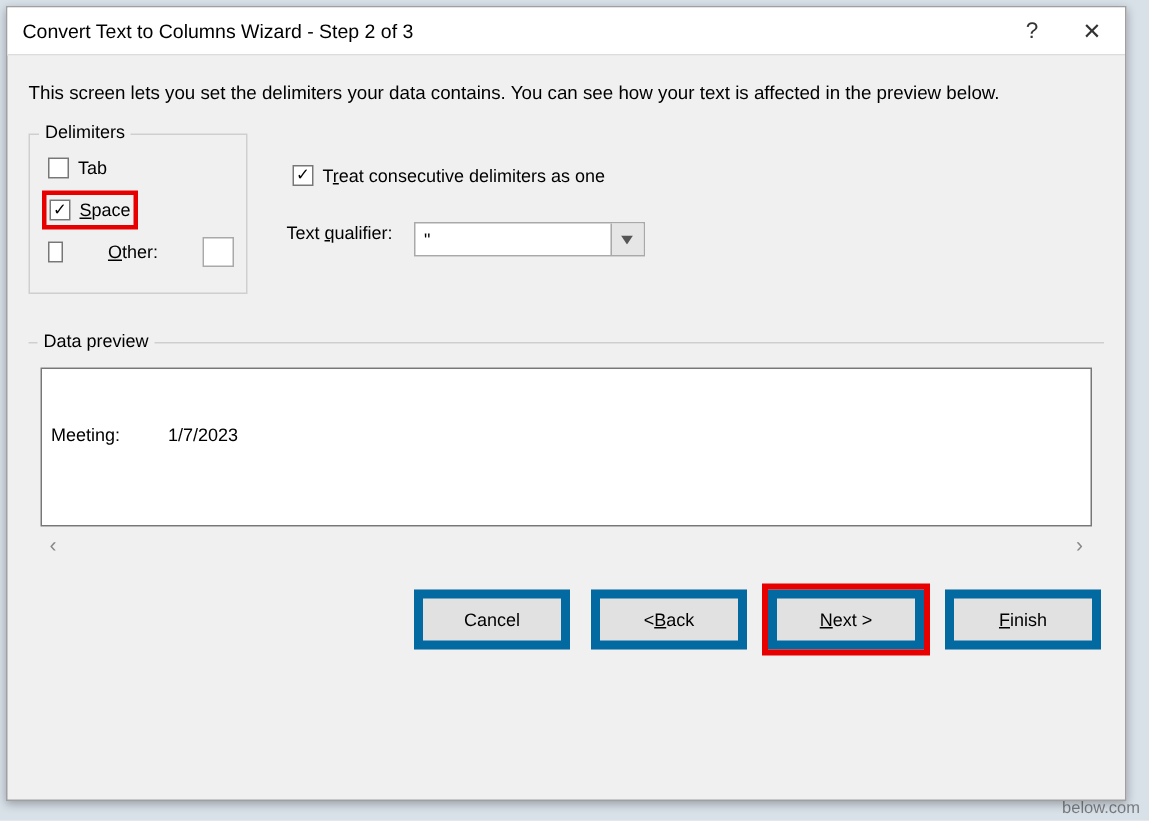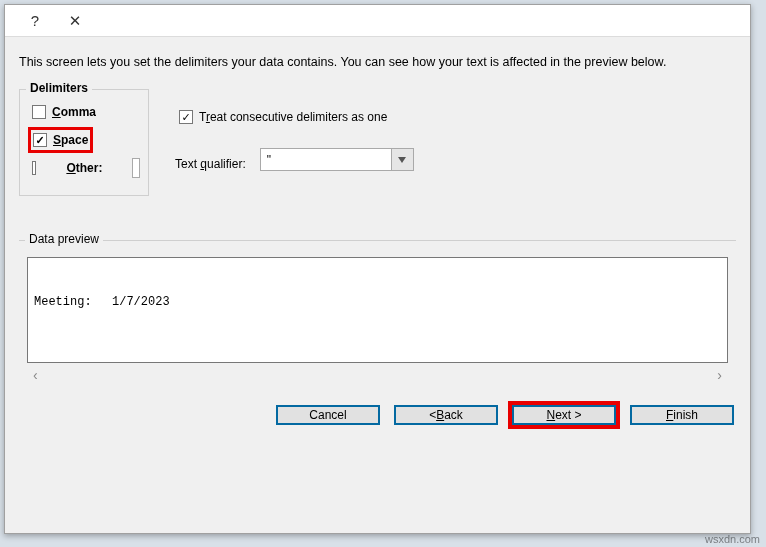--- a/index.html
+++ b/index.html
@@ -53,21 +53,21 @@
     position: relative;
     margin-top: 6px;
   }
   .fieldset-legend {
     position: absolute;
     top: -9px; left: 6px;
     background: #f0f0f0;
     padding: 0 4px;
     font-size: 12px;
   }
-  .delimiters-box { width: 130px; font-weight: bold; }
+  .delimiters-box { width: 146px; }
   .chk-row {
     display: flex; align-items: center;
     margin: 3px 0 6px 4px;
     height: 18px;
   }
   .chk {
     width: 14px; height: 14px;
     border: 1px solid #777;
     background: #fff;
     margin-right: 6px;
@@ -77,94 +77,95 @@
   .chk.checked::after { content: "✓"; color: #000; }
   .other-input {
     width: 30px; height: 20px;
     border: 1px solid #a9a9a9;
     background: #fff;
     margin-left: 6px;
   }
   .highlight-red { border: 3px solid #e80000; padding: 1px 2px; display:inline-flex; align-items:center;}
   .right-panel { padding-left: 26px; padding-top: 22px; }
   .right-panel .chk-row { margin-bottom: 22px; align-items: center; }
-  .qualifier-row { display: flex; align-items: flex-end; }
+  .qualifier-row { display: flex; align-items: flex-start; }
   .qualifier-label { margin-right: 14px; }
   .select {
     display: flex; align-items: center;
     border: 1px solid #a9a9a9;
     background: #fff;
     height: 23px;
   }
   .select-val { width: 130px; padding: 0 6px; }
   .select-btn {
     width: 22px; height: 100%;
     border-left: 1px solid #a9a9a9;
     background: #e6e6e6;
     display: flex; align-items:center; justify-content:center;
   }
-  .preview-fieldset { margin-top: 44px; }
+  .preview-fieldset { margin-top: 32px; }
   .preview-area {
     background: #fff;
     border: 1px solid #777;
     height: 106px;
     margin: 6px 0 0 0;
     padding: 4px 6px;
-    font-family: Liberation Mono, monospace;
+    font-family: Liberation Sans, sans-serif;
     font-size: 12px;
     line-height: 1.35;
     white-space: pre;
     overflow: hidden;
   }
   .preview-line { display:flex; }
   .col1 { width: 78px; }
   .scroll-row {
     display:flex; align-items:center; justify-content: space-between;
     color:#888; font-size:14px; padding: 4px 6px 0 6px;
   }
   .button-row {
     display:flex; justify-content:flex-end; gap: 14px;
     padding: 10px 2px 0 0;
   }
   .btn {
-    width: 104px; height: 20px;
+    width: 104px; height: 40px;
     background: #e1e1e1;
-    border: 2px solid #0369a1;
+    border: 6px solid #0369a1;
     display:flex; align-items:center; justify-content:center;
     font-size: 12px;
   }
   .btn-highlight { outline: 4px solid #e80000; }
   .watermark {
     position: absolute; right: 6px; bottom: 2px;
     font-size: 11px; color: rgba(0,0,0,0.45);
     font-family: sans-serif;
   }
 </style>
 </head>
 <body>
 
 <div class="dialog">
 
   <div class="titlebar">
+    <span class="titlebar-title">Convert Text to Columns Wizard - Step 2 of 3</span>
     <span class="titlebar-btn">?</span>
     <span class="titlebar-btn">✕</span>
   </div>
 
   <div class="body">
 
     <div class="intro">This screen lets you set the delimiters your data contains.  You can see how your text is affected in the preview below.</div>
 
     <div class="row">
 
       <div class="fieldset delimiters-box">
         <span class="fieldset-legend">Delimiters</span>
 
         <div class="chk-row">
           <span class="chk"></span>
-          <span><u>C</u>omma</span>
+          <span style="text-decoration:underline;text-decoration-color:transparent;">Tab</span>
         </div>
         <div class="highlight-red">
           <div class="chk-row" style="margin:0;justify-content:space-between;">
             <span class="chk checked"></span>
             <span><u>S</u>pace</span>
           </div>
         </div>
         <div class="chk-row" style="margin-top:6px;gap:24px;">
           <span class="chk"></span>
           <span><u>O</u>ther:</span>
@@ -210,13 +211,13 @@
     <div class="button-row">
       <div class="btn">Cancel</div>
       <div class="btn">&lt; <u>B</u>ack</div>
       <div class="btn btn-highlight"><u>N</u>ext &gt;</div>
       <div class="btn"><u>F</u>inish</div>
     </div>
 
   </div>
 </div>
 
-<div class="watermark">wsxdn.com</div>
+<div class="watermark">below.com</div>
 
 </body></html>

